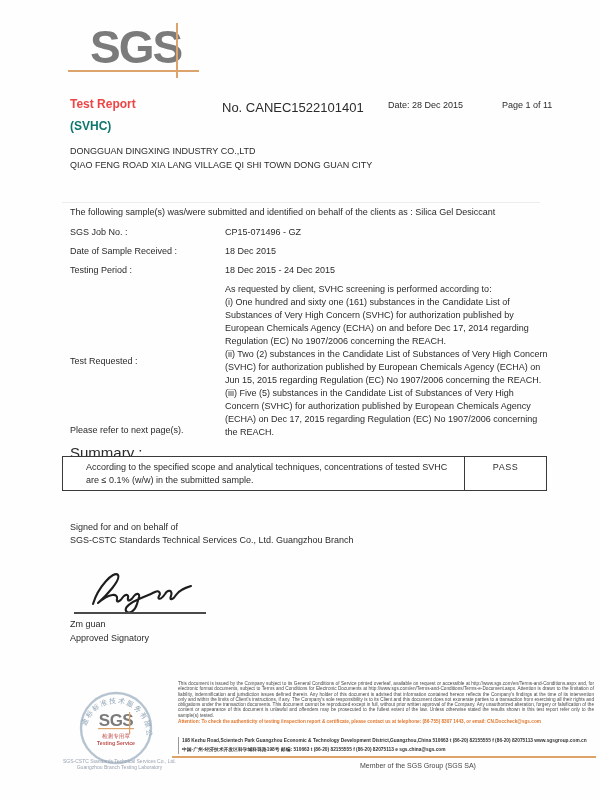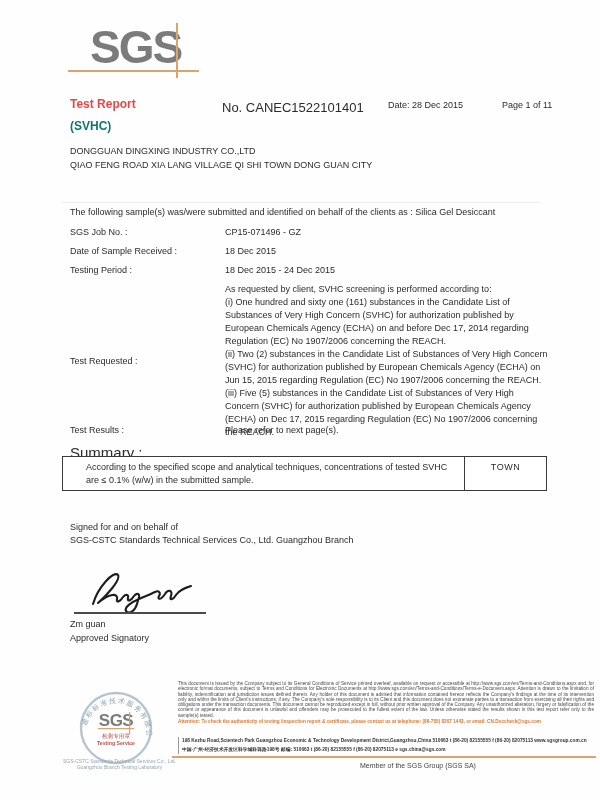--- a/index.html
+++ b/index.html
@@ -101,28 +101,27 @@
       <div class="fvalue tr-items">
         <div class="para">As requested by client, SVHC screening is performed according to:</div>
         <div class="para">(i) One hundred and sixty one (161) substances in the Candidate List of Substances of Very High Concern (SVHC) for authorization published by European Chemicals Agency (ECHA) on and before Dec 17, 2014 regarding Regulation (EC) No 1907/2006 concerning the REACH.</div>
         <div class="para">(ii) Two (2) substances in the Candidate List of Substances of Very High Concern (SVHC) for authorization published by European Chemicals Agency (ECHA) on Jun 15, 2015 regarding Regulation (EC) No 1907/2006 concerning the REACH.</div>
         <div class="para">(iii) Five (5) substances in the Candidate List of Substances of Very High Concern (SVHC) for authorization published by European Chemicals Agency (ECHA) on Dec 17, 2015 regarding Regulation (EC) No 1907/2006 concerning the REACH.</div>
       </div>
     </div>
   </div>
 
   <div class="results-row">
-    <div class="flabel">Test Results :</div>
     <div class="fvalue">Please refer to next page(s).</div>
   </div>
 
   <div class="summary-label">Summary :</div>
   <div class="summary-table">
     <div class="sum-left">According to the specified scope and analytical techniques, concentrations of tested SVHC are ≤ 0.1% (w/w) in the submitted sample.</div>
-    <div class="sum-right">TOWN</div>
+    <div class="sum-right">PASS</div>
   </div>
 
   <div class="signed">
     <div>Signed for and on behalf of</div>
     <div>SGS-CSTC Standards Technical Services Co., Ltd. Guangzhou Branch</div>
   </div>
 
   <svg class="sig-svg" width="130" height="48" viewBox="0 0 130 48">
     <path d="M8 38 C13 21 29 4 33 9 C36 14 21 30 13 37 M13 37 C25 27 33 27 32 33 C31 37 35 36 38 31 C40 28 44 28 43 32 C42 36 46 35 49 30 C51 27 55 27 54 31 L52 38 C50 45 44 49 41 45 C39 41 47 36 54 33 C61 30 66 28 70 26 M70 26 C74 24 76 27 74 30 C72 34 76 34 80 28 C83 23 88 24 86 30 C84 35 88 34 91 29 C94 24 100 22 106 20" fill="none" stroke="#1d1d1d" stroke-width="2.1" stroke-linecap="round" stroke-linejoin="round"></path>
   </svg>

